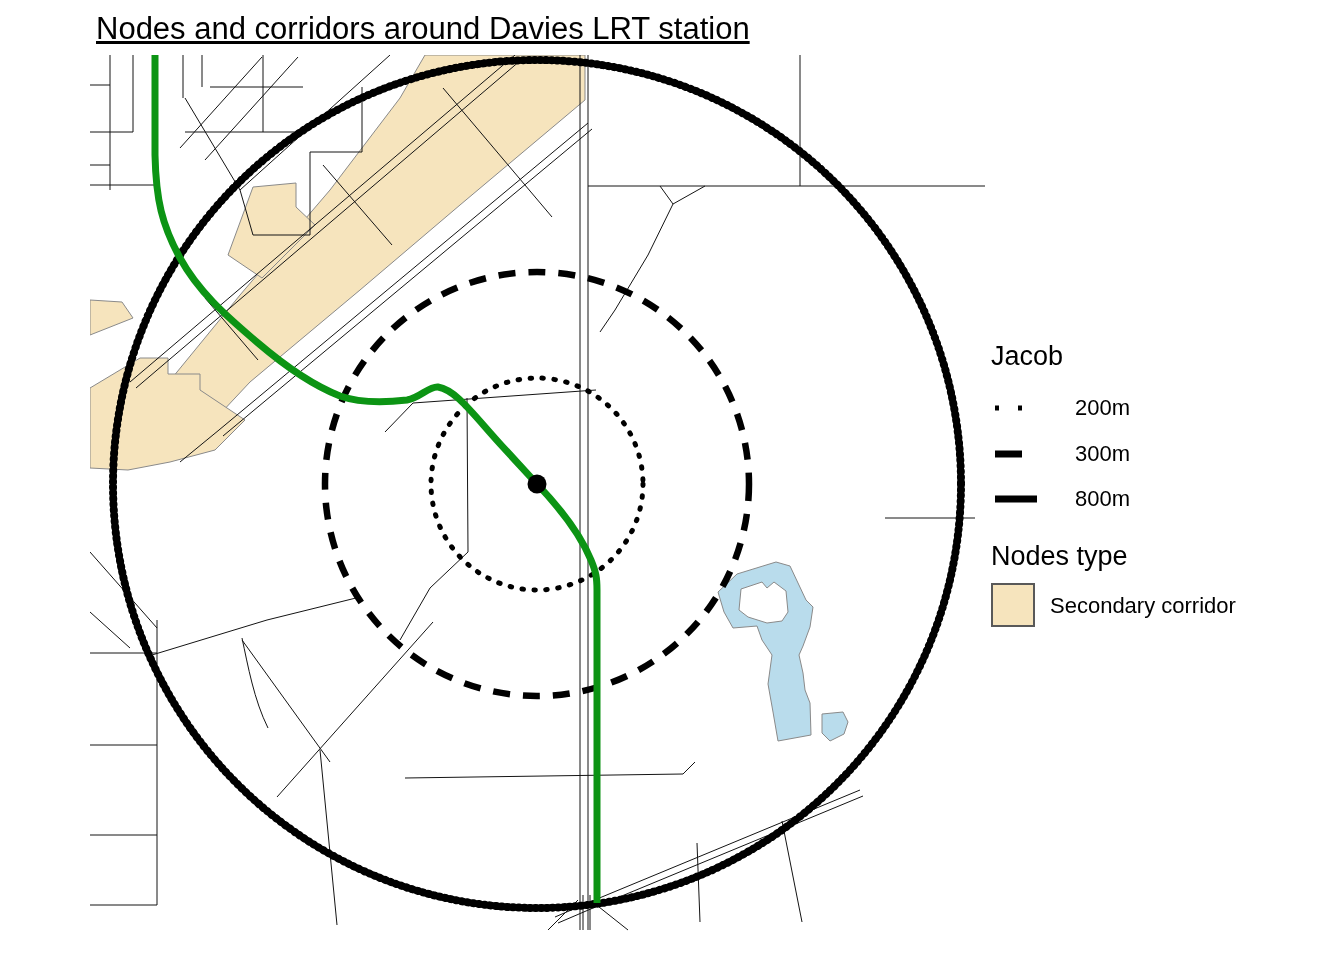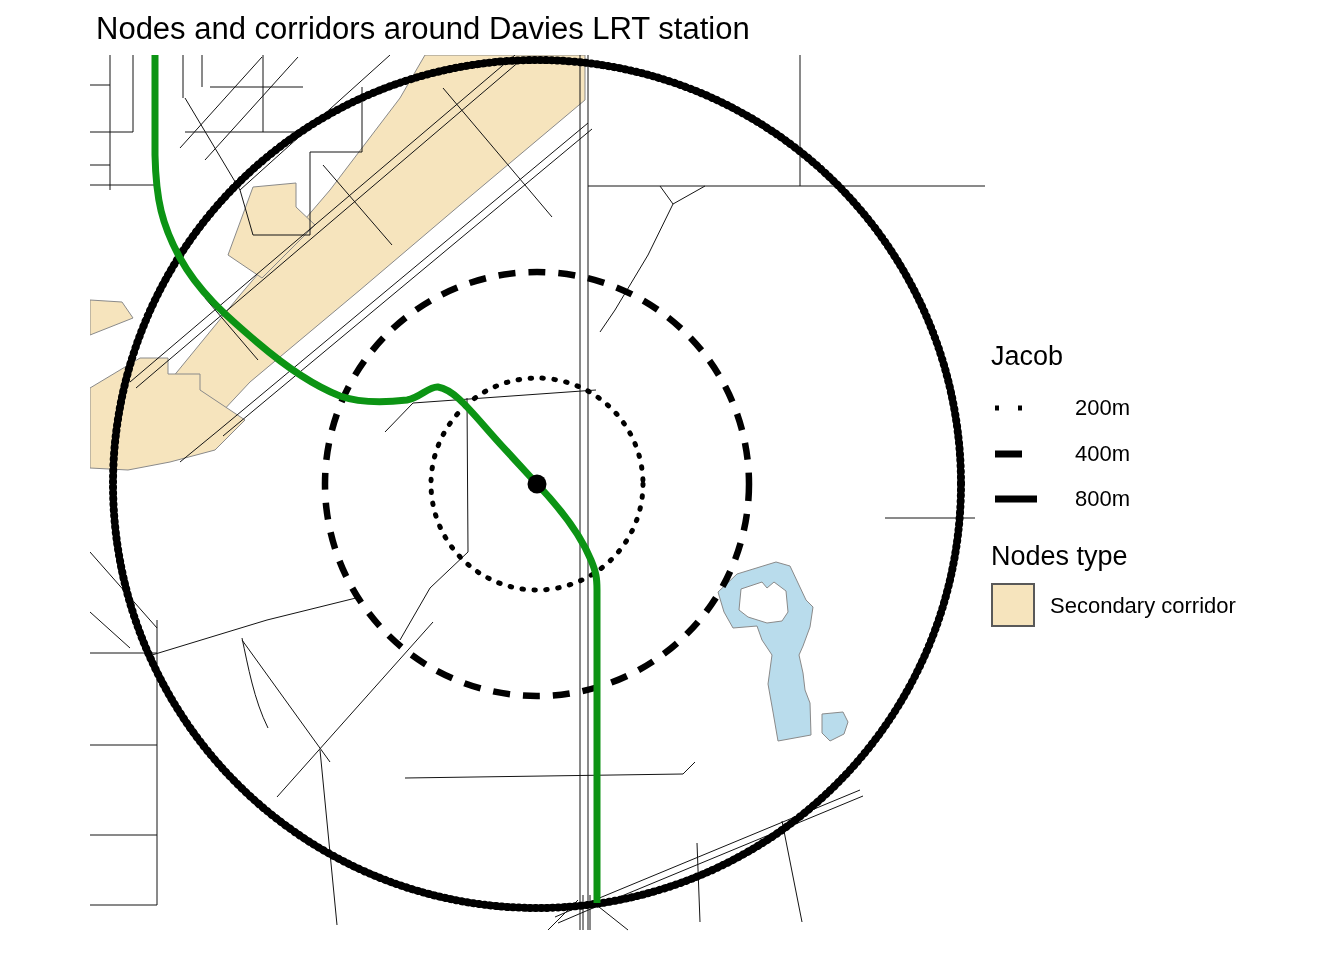--- a/index.html
+++ b/index.html
@@ -4,21 +4,21 @@
 <style>
   :root{
     --lrt-green:#0c9414; --corridor-fill:#f6e4bd; --corridor-stroke:#8a8a8a;
     --water-fill:#b9dcec; --water-stroke:#8a8a8a; --ring:#000000;
     --street:#141414; --text:#000000; --swatch-border:#595959; --background:#ffffff;
   }
   html,body{margin:0;padding:0;}
   body{font-family:"Liberation Sans",sans-serif;background:#e8e8e8;}
   .stage{position:relative;width:1344px;height:960px;background:var(--background);overflow:hidden;}
   .map-svg{position:absolute;left:0;top:0;}
-  .title{position:absolute;left:96px;top:12px;font-size:31px;line-height:1.1;color:var(--text);white-space:nowrap;}
+  .title{position:absolute;left:96px;top:12px;font-size:31px;line-height:1.1;color:var(--text);white-space:nowrap;text-decoration:underline;}
   .caption{position:absolute;right:356px;top:933px;font-size:23px;color:var(--text);white-space:nowrap;}
   .legend{position:absolute;left:0;top:0;width:1344px;height:960px;pointer-events:none;}
   .legend-title{position:absolute;left:991px;font-size:27px;color:var(--text);white-space:nowrap;}
   .legend-row{position:absolute;left:991px;height:24px;display:flex;align-items:center;gap:24px;}
   .legend-key{width:50px;height:14px;flex:0 0 auto;}
   .legend-label{margin-left:10px;font-size:22px;color:var(--text);white-space:nowrap;}
   .key-line{stroke:var(--ring);fill:none;}
   .key-dotted{stroke-width:5;stroke-dasharray:4 19;}
   .key-dashed{stroke-width:7;}
   .key-solid{stroke-width:7;}
@@ -103,21 +103,21 @@
       <svg class="legend-key" viewBox="0 0 50 14">
         <line class="key-line key-dotted" x1="4" y1="7" x2="50" y2="7"></line>
       </svg>
       <span class="legend-label">200m</span>
     </div>
 
     <div class="legend-row" style="top:442px">
       <svg class="legend-key" viewBox="0 0 50 14">
         <line class="key-line key-dashed" x1="4" y1="7" x2="31" y2="7"></line>
       </svg>
-      <span class="legend-label">400m</span>
+      <span class="legend-label">300m</span>
     </div>
 
     <div class="legend-row" style="top:487px">
       <svg class="legend-key" viewBox="0 0 50 14">
         <line class="key-line key-solid" x1="4" y1="7" x2="46" y2="7"></line>
       </svg>
       <span class="legend-label">800m</span>
     </div>
 
     <div class="legend-title" style="top:541px">Nodes type</div>

